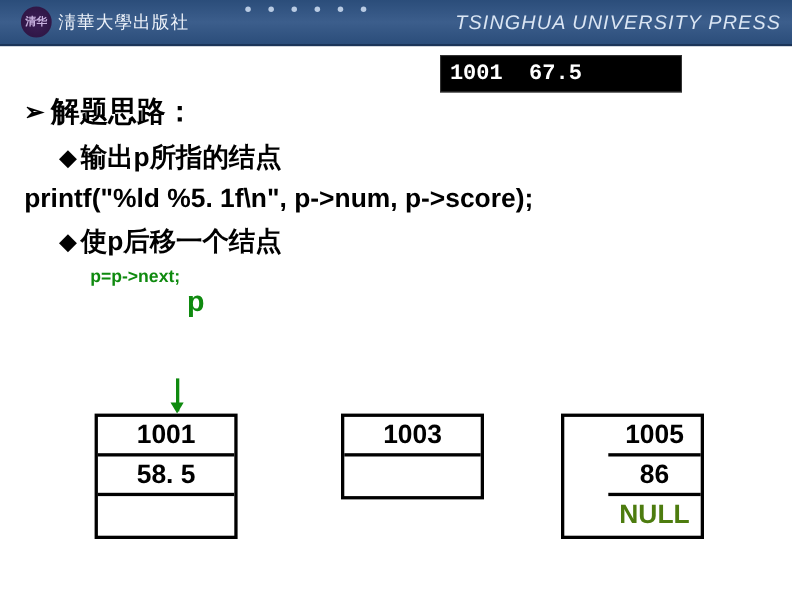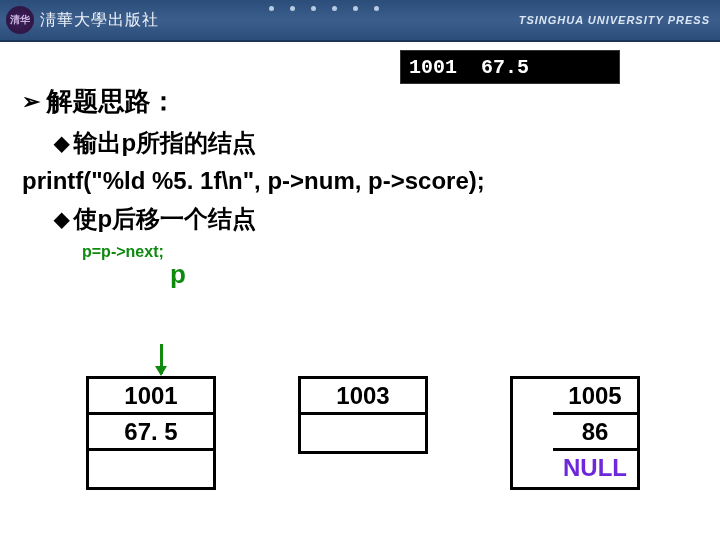--- a/index.html
+++ b/index.html
@@ -14,26 +14,26 @@
     background:linear-gradient(to bottom,#2b4d7a 0%,#3c5e8c 50%,#2b4d7a 100%);
     border-bottom:2px solid #1b3458;
     display:flex; align-items:center; justify-content:space-between;
     padding:0 10px 0 6px; color:#eef3fa;
   }
   .logo-wrap { display:flex; align-items:center; gap:6px; }
   .tsinghua-logo {
     width:28px; height:28px; border-radius:50%;
     background:radial-gradient(circle,#3d1f56 0%,#2a1340 100%);
     display:flex; align-items:center; justify-content:center;
-    font-size:10px; color:#c9b3e0; font-weight:bold;
+    font-size:10px; color:#c9b3e0; font-weight:bold;margin-left:13px;
   }
   .logo-text { font-size:16px; letter-spacing:1px; font-weight:500; }
   .dot-row { display:flex; gap:16px; margin:0 30px 6px 0; align-self:flex-start; padding-top:6px;}
   .dot { width:5px; height:5px; background:#b9cbe3; border-radius:50%; display:inline-block;}
-  .press-en { font-size:11px; letter-spacing:1px; font-style:italic; color:#dbe6f4; font-weight:700;}
+  .press-en { font-size:18px; letter-spacing:1px; font-style:italic; color:#dbe6f4; font-weight:400;}
   
   .inset {
     position:absolute; right:100px; top:50px;
     width:220px; height:34px; background:#000; color:#fff;
     font-family:"Courier New",monospace; font-size:20px; font-weight:bold;
     display:flex; align-items:center; padding-left:8px; gap:24px;
     border:1px solid #333;
   }
   
   .content { position:absolute; top:84px; left:22px; right:22px; }
@@ -46,24 +46,24 @@
   .code-green { color:#0f8a0f; font-size:16px; font-weight:bold; margin-left:60px; margin-top:4px;}
   .p-label { color:#0f8a0f; font-size:26px; font-weight:bold; margin-left:148px; margin-top:-2px;}
   
   .list-area { position:absolute; top:370px; left:0; width:720px; height:170px;}
   .node {
     position:absolute; width:130px; border:3px solid #000;
     background:#fff; font-size:24px; font-weight:bold; text-align:center;
   }
   .cell { border-bottom:3px solid #000; height:36px; line-height:34px;}
   .cell:last-child { border-bottom:none; }
-  .cell.red { color:#6d28d9; }
+  .cell.red { color:#4d7c0f; }
   
   .n1 { left:86px;  top:6px; }
-  .n2 { left:298px; top:6px; }
+  .n2 { left:310px; top:6px; }
   .n3 { left:510px; top:6px;padding-left:40px; }
   
   .p-arrow {
     position:absolute; left:160px; top:344px; width:3px; height:30px; background:#0f8a0f;
   }
   .p-arrow::after{
     content:""; position:absolute; bottom:-2px; left:-5px;
     border-left:6px solid transparent; border-right:6px solid transparent;
     border-top:10px solid #0f8a0f;
   }
@@ -108,21 +108,21 @@
   </div>
   <div class="code-green">p=p-&gt;next;</div>
   <div class="p-label">p</div>
 </div>
 
 <div class="p-arrow"></div>
 
 <div class="list-area">
   <div class="node n1">
     <div class="cell">1001</div>
-    <div class="cell">67. 5</div>
+    <div class="cell">58. 5</div>
     <div class="cell"></div>
   </div>
   <div class="node n2">
     <div class="cell">1003</div>
     <div class="cell"></div>
   </div>
   <div class="node n3">
     <div class="cell">1005</div>
     <div class="cell">86</div>
     <div class="cell red">NULL</div>

